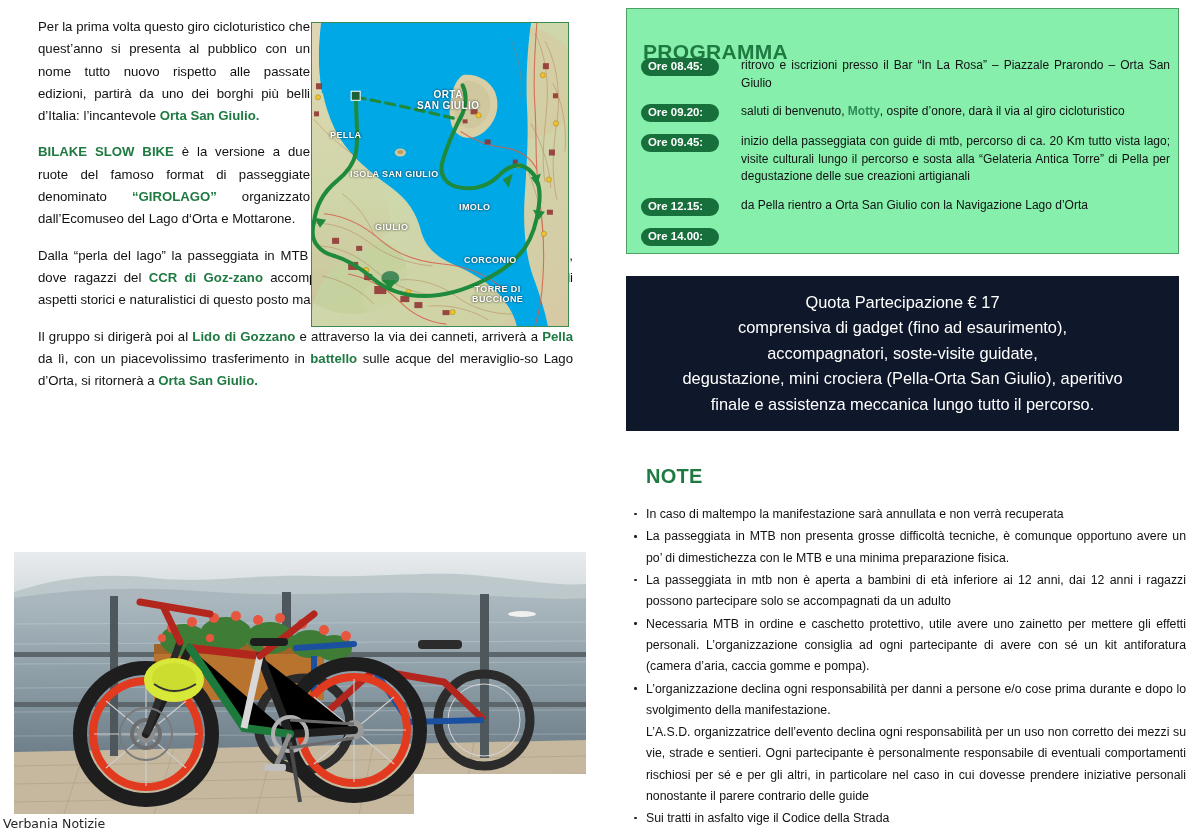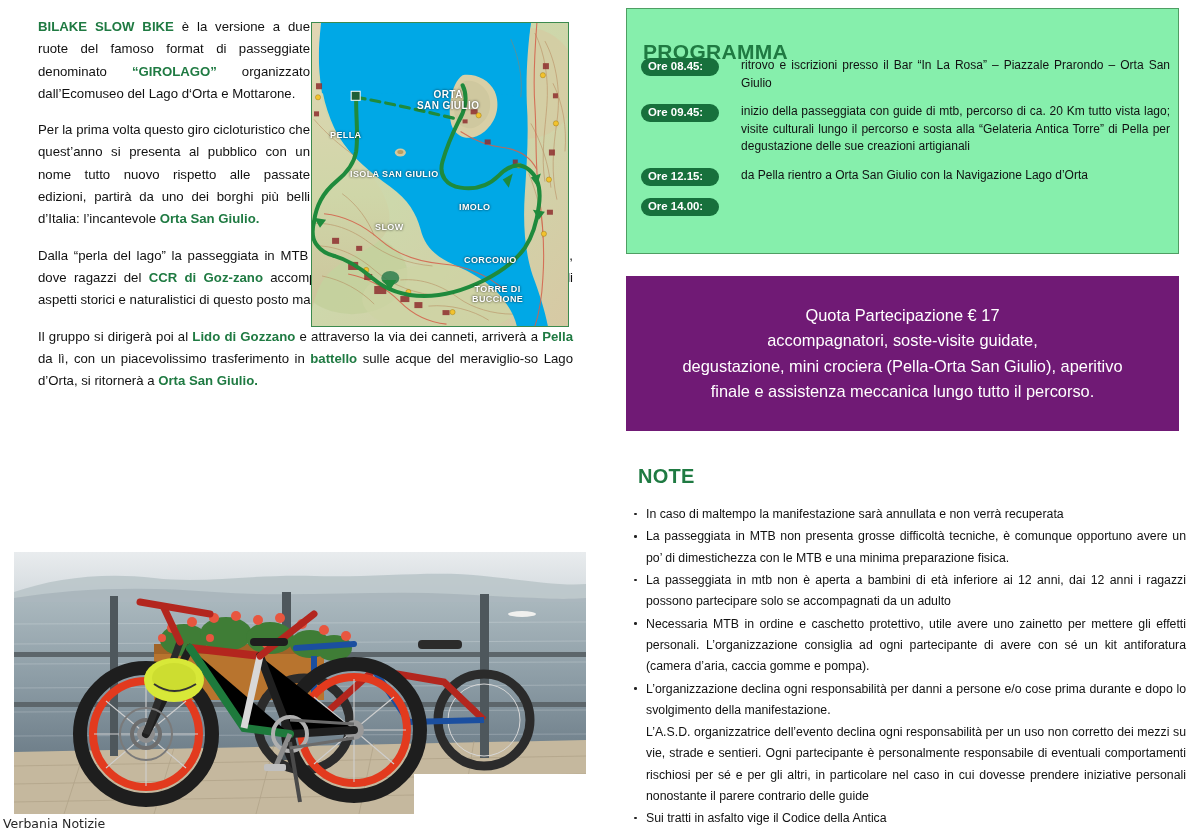--- a/index.html
+++ b/index.html
@@ -159,21 +159,21 @@
     text-align: justify;
   }
 
   
   #quota-box {
     position: absolute;
     left: 6px;
     top: 276px;
     width: 553px;
     height: 155px;
-    background: #701a75;
+    background: #0f172a;
     box-sizing: border-box;
     display: flex;
     align-items: center;
     justify-content: center;
   }
   #quota-text {
     color: #ffffff;
     font-size: 16.4px;
     line-height: 25.5px;
     text-align: center;
@@ -185,21 +185,21 @@
   #note-section {
     position: absolute;
     left: 6px;
     top: 448px;
     width: 560px;
   }
   #note-title {
     font-size: 20px;
     font-weight: bold;
     color: #1f7a42;
-    margin-left: 12px;
+    margin-left: 20px;
     letter-spacing: 0.3px;
   }
   #note-list {
     margin: 5px 0 0 0;
     padding: 0;
     list-style: none;
   }
   #note-list li {
     position: relative;
     padding-left: 20px;
@@ -219,23 +219,23 @@
     border-radius: 50%;
   }
   #note-list li.no-bullet { padding-left: 20px; }
 </style>
 </head>
 <body>
 
 <div id="left-column">
 
   <div id="intro-text">
+    <p class="narrow-par"><span>Per la prima volta questo giro cicloturistico che quest’anno si presenta al pubblico con un nome tutto nuovo rispetto alle passate edizioni, partirà da uno dei borghi più belli d’Italia: l’incantevole </span><span class="green-text">Orta San Giulio.</span></p>
+
     <p class="narrow-par"><span class="green-text">BILAKE SLOW BIKE</span><span> è la versione a due ruote del famoso format di passeggiate denominato </span><span class="green-text">“GIROLAGO”</span><span> organizzato dall’Ecomuseo del Lago d‘Orta e Mottarone.</span></p>
-
-    <p class="narrow-par"><span>Per la prima volta questo giro cicloturistico che quest’anno si presenta al pubblico con un nome tutto nuovo rispetto alle passate edizioni, partirà da uno dei borghi più belli d’Italia: l’incantevole </span><span class="green-text">Orta San Giulio.</span></p>
 
     <p><span>Dalla “perla del lago” la passeggiata in MTB salirà fino al Colle della Torre di Buccione, dove ragazzi del </span><span class="green-text">CCR di Goz-zano</span><span> accompagneranno i bikers alla conoscenza degli aspetti storici e naturalistici di questo posto magico.</span></p>
 
     <p><span>Il gruppo si dirigerà poi al </span><span class="green-text">Lido di Gozzano</span><span> e attraverso la via dei canneti, arriverà a </span><span class="green-text">Pella</span><span> da lì, con un piacevolissimo trasferimento in </span><span class="green-text">battello</span><span> sulle acque del meraviglio-so Lago d’Orta, si ritornerà a </span><span class="green-text">Orta San Giulio.</span></p>
   </div>
 
   <div id="map-figure">
     <svg id="map-canvas" viewBox="0 0 255 302" preserveAspectRatio="none">
       <defs>
         <linearGradient id="terrainG" x1="0" y1="0" x2="1" y2="1">
@@ -357,21 +357,21 @@
       </g>
 
       <rect x="39" y="68" width="9" height="9" fill="#1f5f36" stroke="#ffffff" stroke-width="1"></rect>
     </svg>
 
     <span class="map-label" style="left:18px; top:107px;">PELLA</span>
     <span class="map-label" style="left:105px; top:66px; font-size:10px; line-height:11px;">ORTA
 SAN GIULIO</span>
     <span class="map-label" style="left:38px; top:146px;">ISOLA SAN GIULIO</span>
     <span class="map-label" style="left:147px; top:179px;">IMOLO</span>
-    <span class="map-label" style="left:63px; top:199px;">SLOW</span>
+    <span class="map-label" style="left:63px; top:199px;">GIULIO</span>
     <span class="map-label" style="left:152px; top:232px;">CORCONIO</span>
     <span class="map-label" style="left:160px; top:261px;">TORRE DI
 BUCCIONE</span>
   </div>
 
   <div id="photo-figure">
     <svg id="photo-canvas" viewBox="0 0 572 262" preserveAspectRatio="none">
       <defs>
         <linearGradient id="skyG" x1="0" y1="0" x2="0" y2="1">
           <stop offset="0%" stop-color="#e9ecee"></stop>
@@ -530,20 +530,24 @@
 
   <section id="programma-box">
     <h2 id="programma-title">PROGRAMMA</h2>
     <div id="programma-list">
 
       <div class="prog-row">
         <span class="prog-badge">Ore 08.45:</span>
         <span class="prog-text">ritrovo e iscrizioni presso il Bar “In La Rosa” – Piazzale Prarondo – Orta San Giulio</span>
       </div>
 
+      <div class="prog-row">
+        <span class="prog-badge">Ore 09.20:</span>
+        <span class="prog-text"><span>saluti di benvenuto, </span><span class="green-text-light">Motty</span><span>, ospite d’onore, darà il via al giro cicloturistico</span></span>
+      </div>
 
       <div class="prog-row">
         <span class="prog-badge">Ore 09.45:</span>
         <span class="prog-text">inizio della passeggiata con guide di mtb, percorso di ca. 20 Km tutto vista lago; visite culturali lungo il percorso e sosta alla “Gelateria Antica Torre” di Pella per degustazione delle sue creazioni artigianali</span>
       </div>
 
       <div class="prog-row">
         <span class="prog-badge">Ore 12.15:</span>
         <span class="prog-text">da Pella rientro a Orta San Giulio con la Navigazione Lago d’Orta</span>
       </div>
@@ -551,32 +555,33 @@
       <div class="prog-row">
         <span class="prog-badge">Ore 14.00:</span>
       </div>
 
     </div>
   </section>
 
   <section id="quota-box">
     <div id="quota-text">
       <div>Quota Partecipazione € 17</div>
+      <div>comprensiva di gadget (fino ad esaurimento),</div>
       <div>accompagnatori, soste-visite guidate,</div>
       <div>degustazione, mini crociera (Pella-Orta San Giulio), aperitivo</div>
       <div>finale e assistenza meccanica lungo tutto il percorso.</div>
     </div>
   </section>
 
   <section id="note-section">
     <h2 id="note-title">NOTE</h2>
     <ul id="note-list">
       <li><span class="dot"></span><span>In caso di maltempo la manifestazione sarà annullata e non verrà recuperata</span></li>
       <li><span class="dot"></span><span>La passeggiata in MTB non presenta grosse difficoltà tecniche, è comunque opportuno avere un po’ di dimestichezza con le MTB e una minima preparazione fisica.</span></li>
       <li><span class="dot"></span><span>La passeggiata in mtb non è aperta a bambini di età inferiore ai 12 anni, dai 12 anni i ragazzi possono partecipare solo se accompagnati da un adulto</span></li>
       <li><span class="dot"></span><span>Necessaria MTB in ordine e caschetto protettivo, utile avere uno zainetto per mettere gli effetti personali. L’organizzazione consiglia ad ogni partecipante di avere con sé un kit antiforatura (camera d’aria, caccia gomme e pompa).</span></li>
       <li><span class="dot"></span><span>L’organizzazione declina ogni responsabilità per danni a persone e/o cose prima durante e dopo lo svolgimento della manifestazione.</span></li>
       <li class="no-bullet"><span>L’A.S.D. organizzatrice dell’evento declina ogni responsabilità per un uso non corretto dei mezzi su vie, strade e sentieri. Ogni partecipante è personalmente responsabile di eventuali comportamenti rischiosi per sé e per gli altri, in particolare nel caso in cui dovesse prendere iniziative personali nonostante il parere contrario delle guide</span></li>
-      <li><span class="dot"></span><span>Sui tratti in asfalto vige il Codice della Antica</span></li>
+      <li><span class="dot"></span><span>Sui tratti in asfalto vige il Codice della Strada</span></li>
     </ul>
   </section>
 
 </div>
 
 </body></html>

